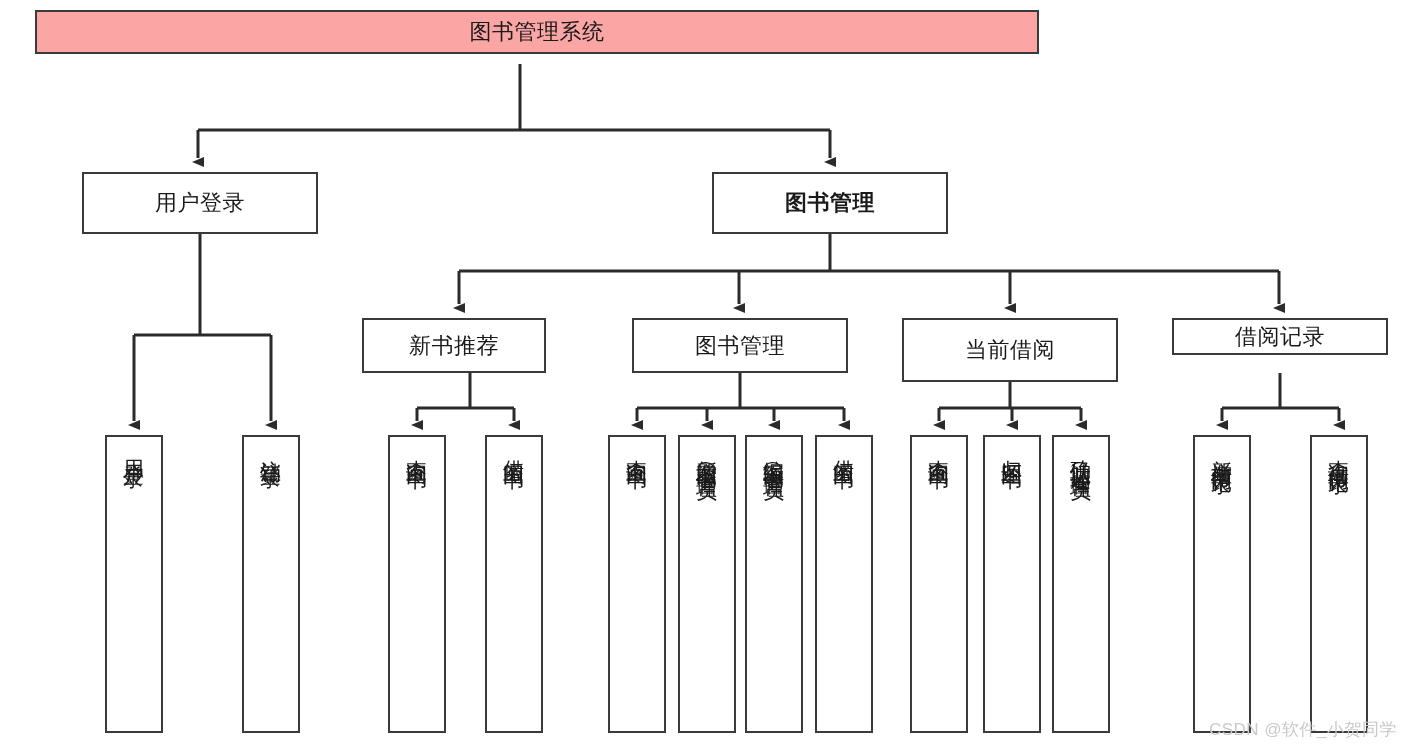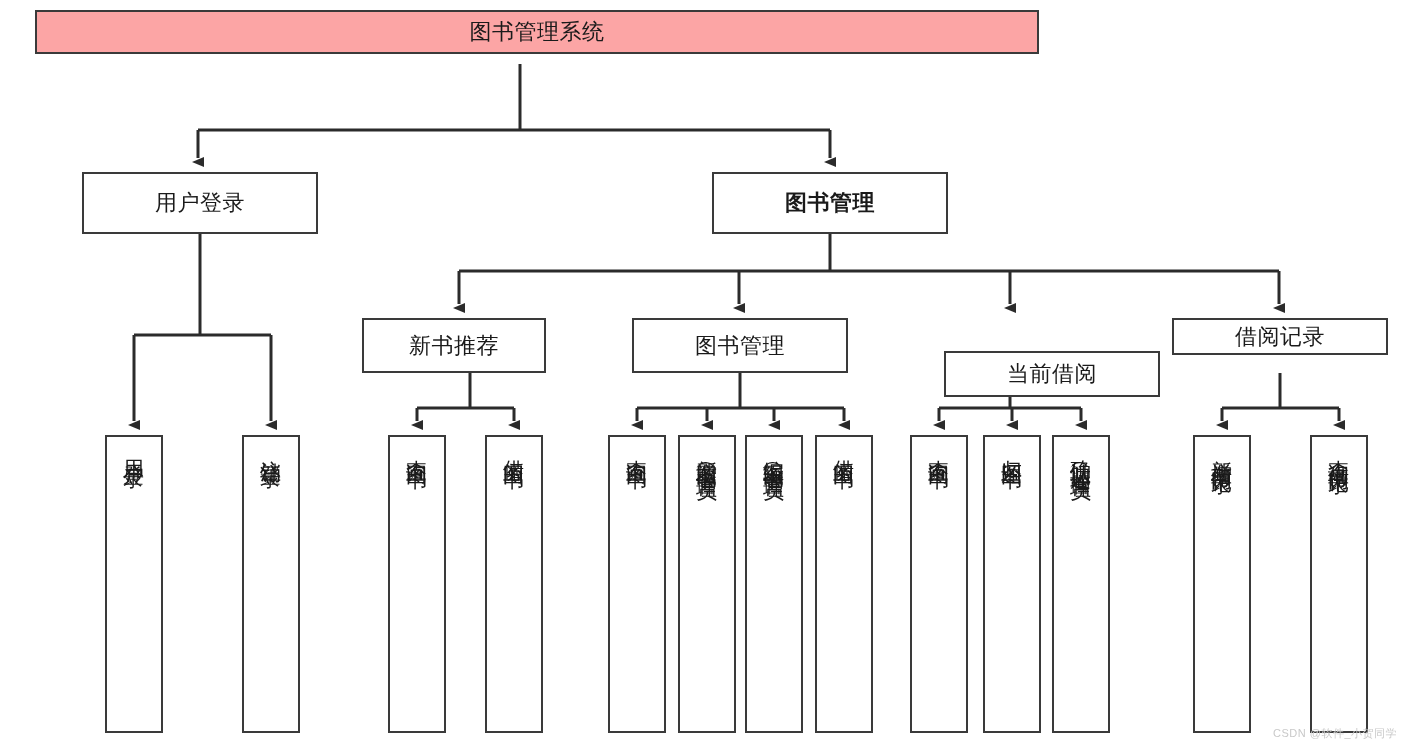--- a/index.html
+++ b/index.html
@@ -50,21 +50,21 @@
     text-orientation: upright;
     font-size: 21px;
     letter-spacing: 3px;
     line-height: 1;
     white-space: nowrap;
   }
   .watermark {
     position: absolute;
     right: 8px;
     bottom: 6px;
-    font-size: 11px;
+    font-size: 17px;
     color: #c9c9c9;
     letter-spacing: 0.5px;
     white-space: nowrap;
     pointer-events: none;
   }
 </style>
 </head>
 <body>
 
 <div id="stage">
@@ -121,21 +121,21 @@
       </div>
       <div class="node-box" style="left: 712px; top: 172px; width: 236px; height: 62px; border-color: rgb(58, 58, 58); background: rgb(255, 255, 255); font-weight: bold;">
         <span class="node-label" style="color: rgb(26, 26, 26);">图书管理</span>
       </div>
       <div class="node-box" style="left: 362px; top: 318px; width: 184px; height: 55px; border-color: rgb(58, 58, 58); background: rgb(255, 255, 255);">
         <span class="node-label" style="color: rgb(26, 26, 26);">新书推荐</span>
       </div>
       <div class="node-box" style="left: 632px; top: 318px; width: 216px; height: 55px; border-color: rgb(58, 58, 58); background: rgb(255, 255, 255);">
         <span class="node-label" style="color: rgb(26, 26, 26);">图书管理</span>
       </div>
-      <div class="node-box" style="left: 944px; top: 318px; width: 216px; height: 46px; border-color: rgb(58, 58, 58); background: rgb(255, 255, 255); margin-top: 33px;">
+      <div class="node-box" style="left: 902px; top: 318px; width: 216px; height: 64px; border-color: rgb(58, 58, 58); background: rgb(255, 255, 255);">
         <span class="node-label" style="color: rgb(26, 26, 26);">当前借阅</span>
       </div>
       <div class="node-box" style="left: 1172px; top: 318px; width: 216px; height: 37px; border-color: rgb(58, 58, 58); background: rgb(255, 255, 255);">
         <span class="node-label" style="color: rgb(26, 26, 26);">借阅记录</span>
       </div>
       <div class="node-box vertical" style="left: 105px; top: 435px; width: 58px; height: 298px; border-color: rgb(58, 58, 58); background: rgb(255, 255, 255);">
         <span class="node-label" style="color: rgb(26, 26, 26);">用户登录</span>
       </div>
       <div class="node-box vertical" style="left: 242px; top: 435px; width: 58px; height: 298px; border-color: rgb(58, 58, 58); background: rgb(255, 255, 255);">
         <span class="node-label" style="color: rgb(26, 26, 26);">注销登录</span>

